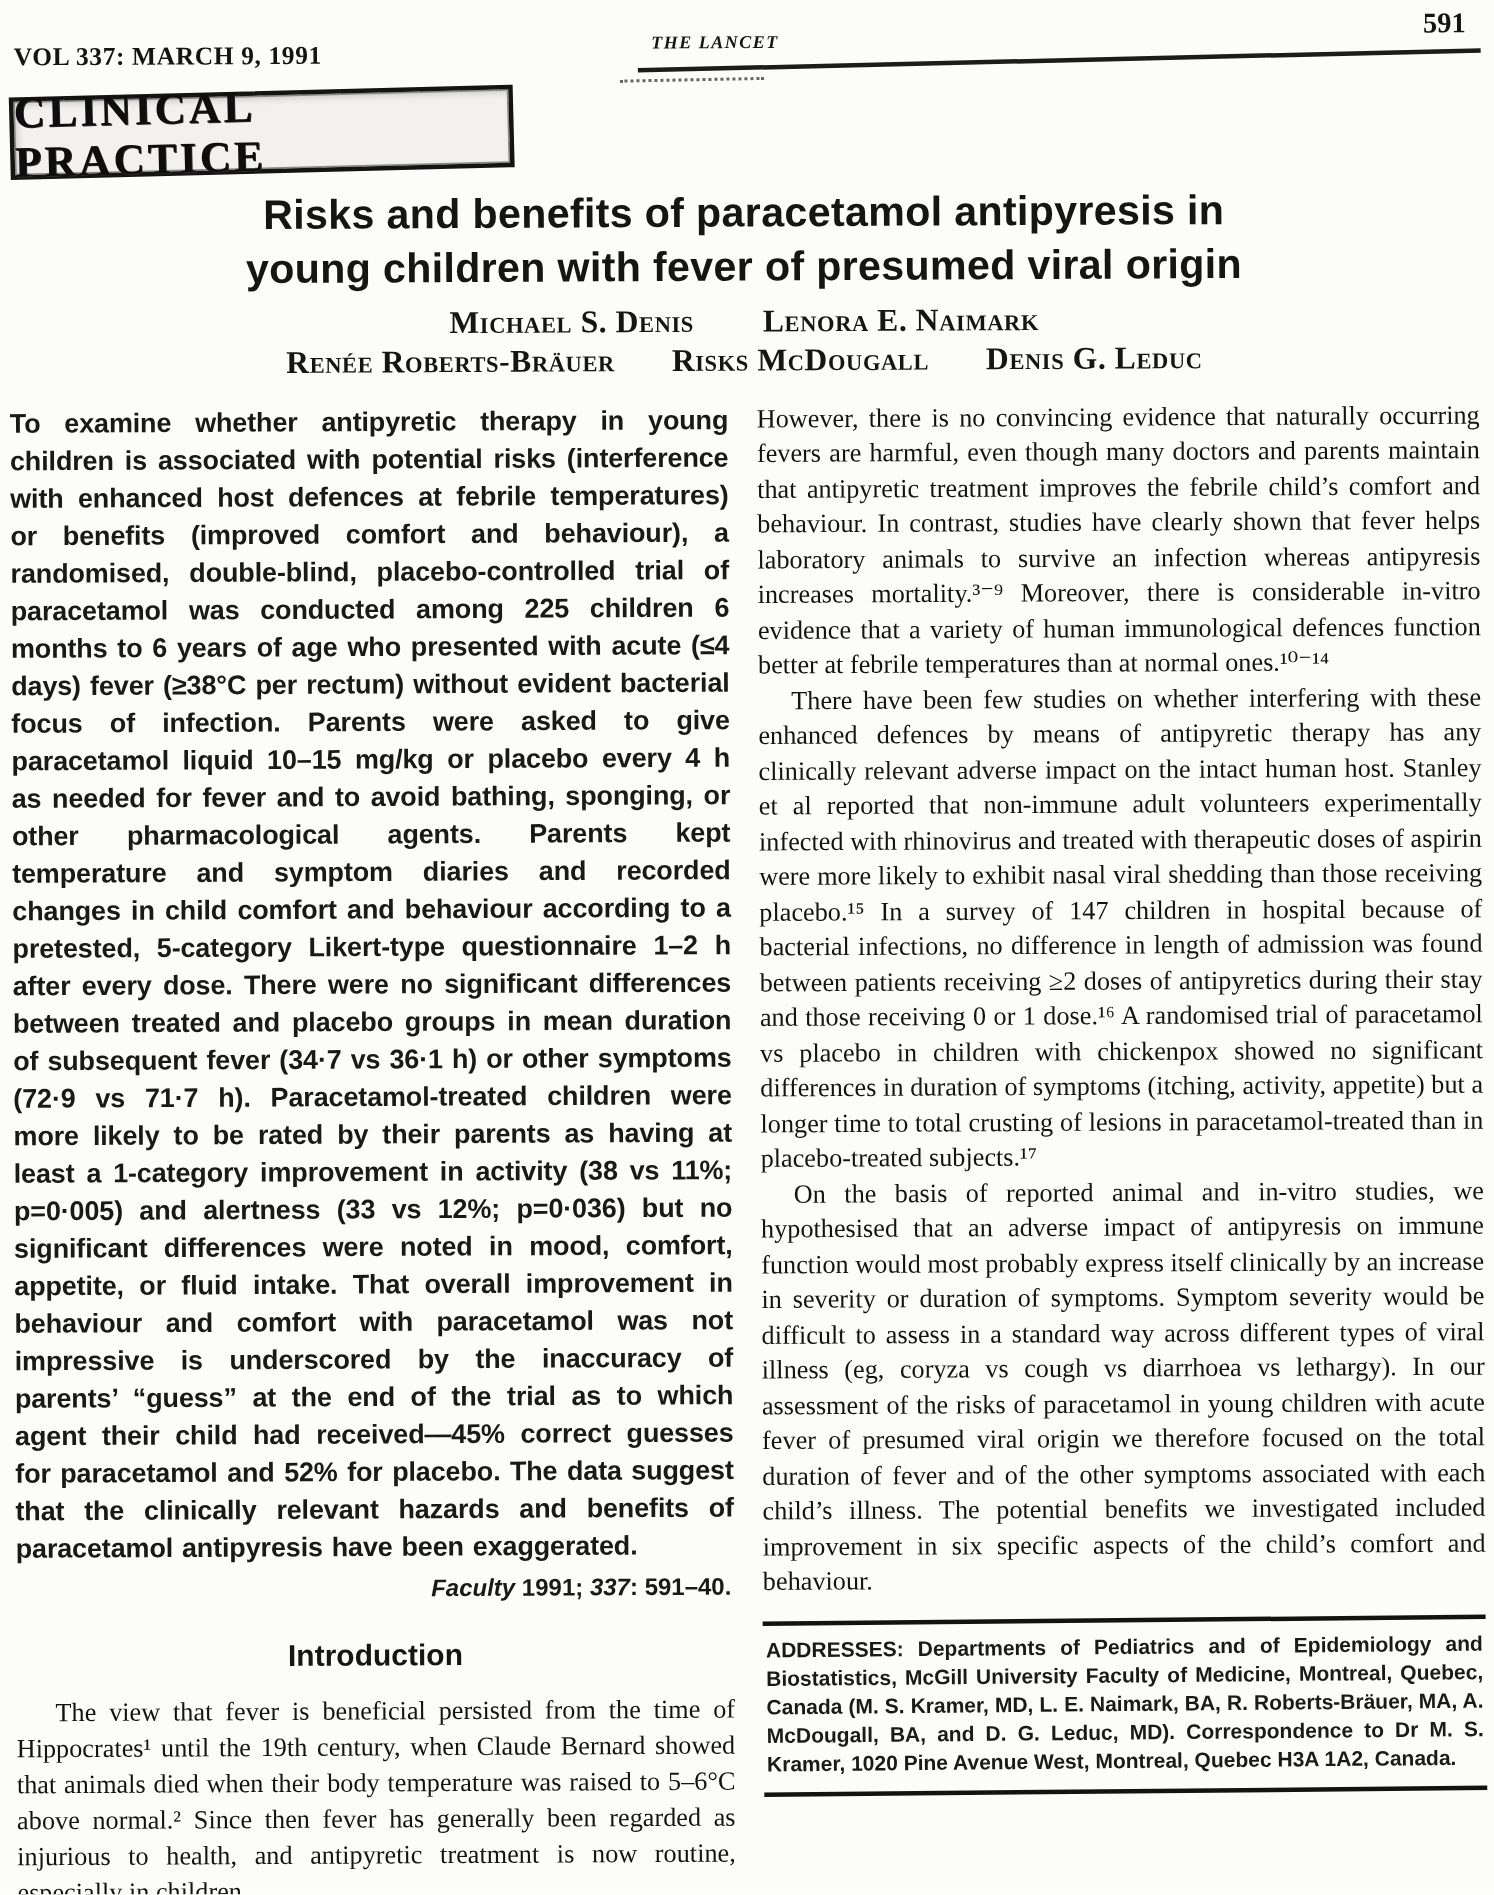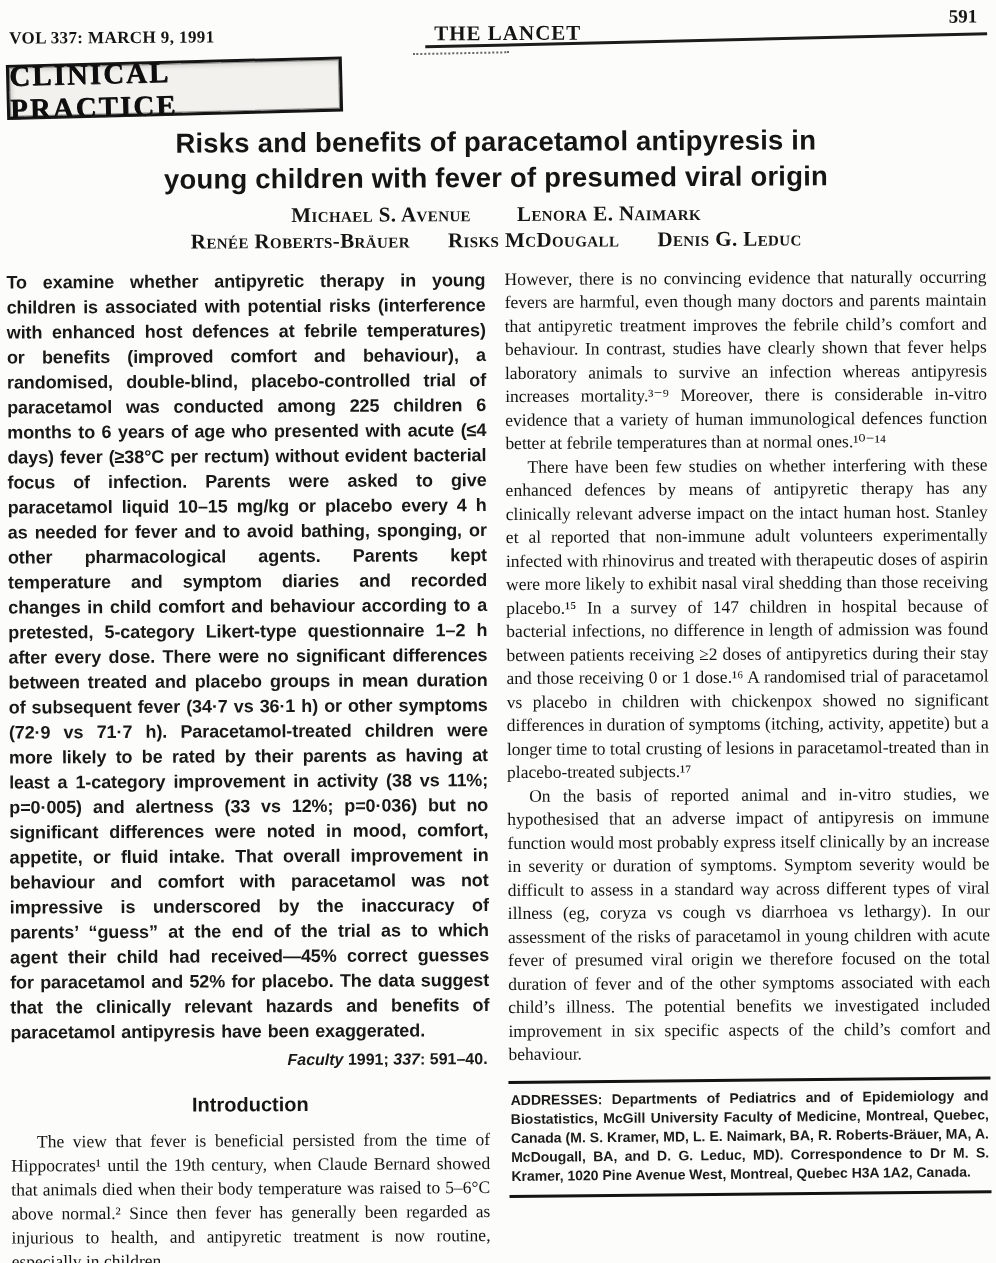--- a/index.html
+++ b/index.html
@@ -3,21 +3,21 @@
 <meta charset="utf-8">
 <style>
   html,body{margin:0;padding:0;background:#ffffff;}
   .page{position:relative;width:996px;height:1263px;overflow:hidden;background:#fcfcfa;color:#181818;}
   .tilt{position:absolute;inset:0;transform:rotate(-0.3deg);transform-origin:50% 45%;}
 
   
   .vol{position:absolute;left:12px;top:26px;font-family:"Liberation Serif","DejaVu Serif",serif;
        font-size:17px;font-weight:600;letter-spacing:.4px;color:#141414;}
   .journal{position:absolute;left:437px;top:21px;font-family:"Liberation Serif","DejaVu Serif",serif;
-       font-size:21px;font-weight:600;letter-spacing:1px;color:#141414;}
+       font-size:12px;font-weight:600;letter-spacing:1px;color:#141414;font-style:italic;}
   .pageno{position:absolute;right:16px;top:8px;font-family:"Liberation Serif","DejaVu Serif",serif;
        font-size:19px;font-weight:600;color:#141414;}
   .masthead-rule{position:absolute;left:428px;top:45px;width:562px;height:3px;background:#1c1c1c;
        transform:rotate(-1.05deg);transform-origin:left center;}
   .masthead-dotted{position:absolute;left:416px;top:52px;width:96px;border-top:2px dotted #666;
        transform:rotate(-0.8deg);}
 
   
   .section-box{position:absolute;left:9px;top:59px;width:330px;height:49px;border:3px solid #141414;
        background:#f2f1ee;display:flex;align-items:center;justify-content:center;
@@ -75,21 +75,21 @@
     </div>
 
     <div class="flow">
 
       <h1 class="title" style="margin:0;">
         <div>Risks and benefits of paracetamol antipyresis in</div>
         <div>young children with fever of presumed viral origin</div>
       </h1>
 
       <div class="authors-row">
-        <span>Michael S. Avenue</span>
+        <span>Michael S. Denis</span>
         <span>Lenora E. Naimark</span>
       </div>
       <div class="authors-row second">
         <span>Renée Roberts-Bräuer</span>
         <span>Risks McDougall</span>
         <span>Denis G. Leduc</span>
       </div>
 
       <div class="columns">
 

